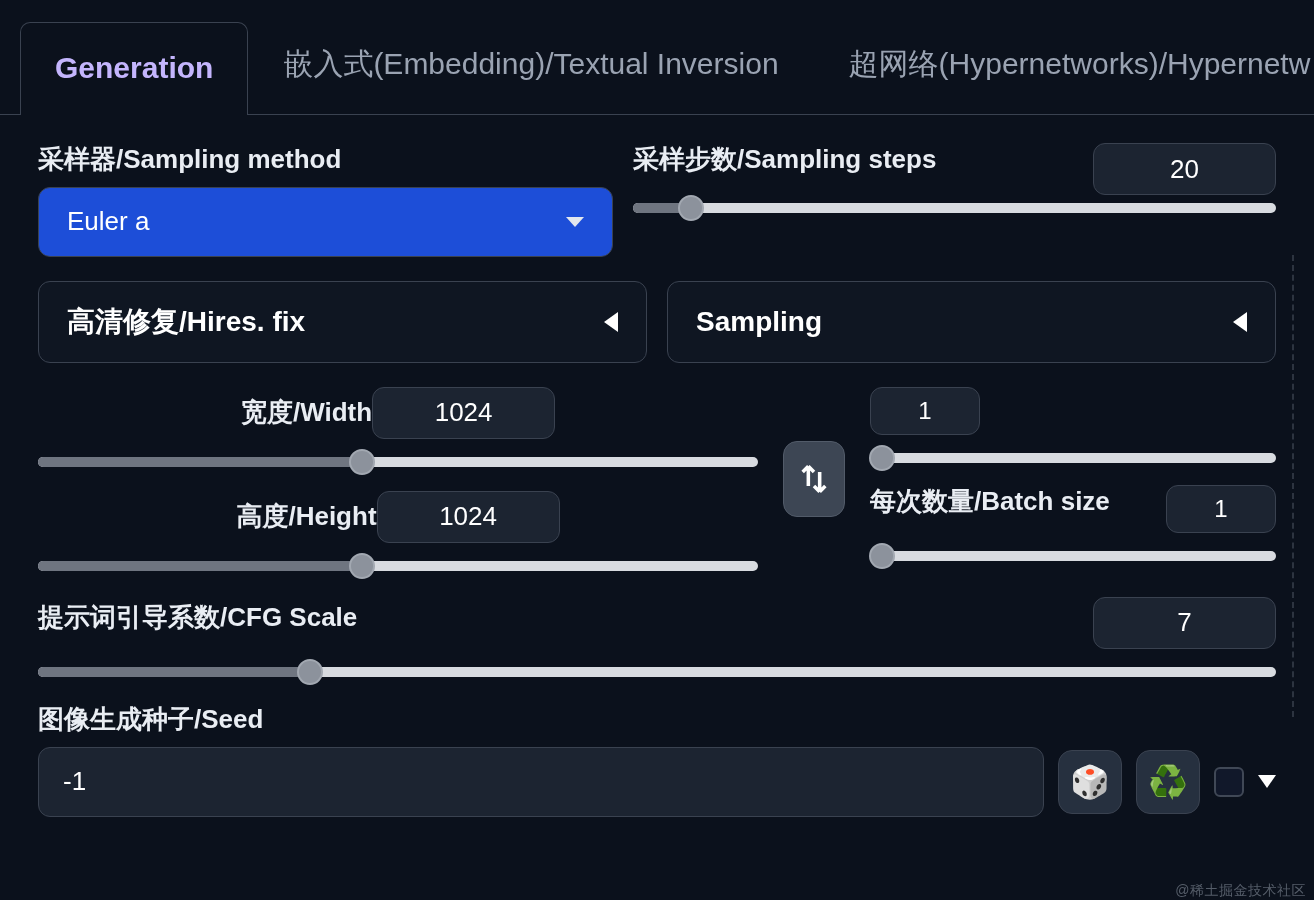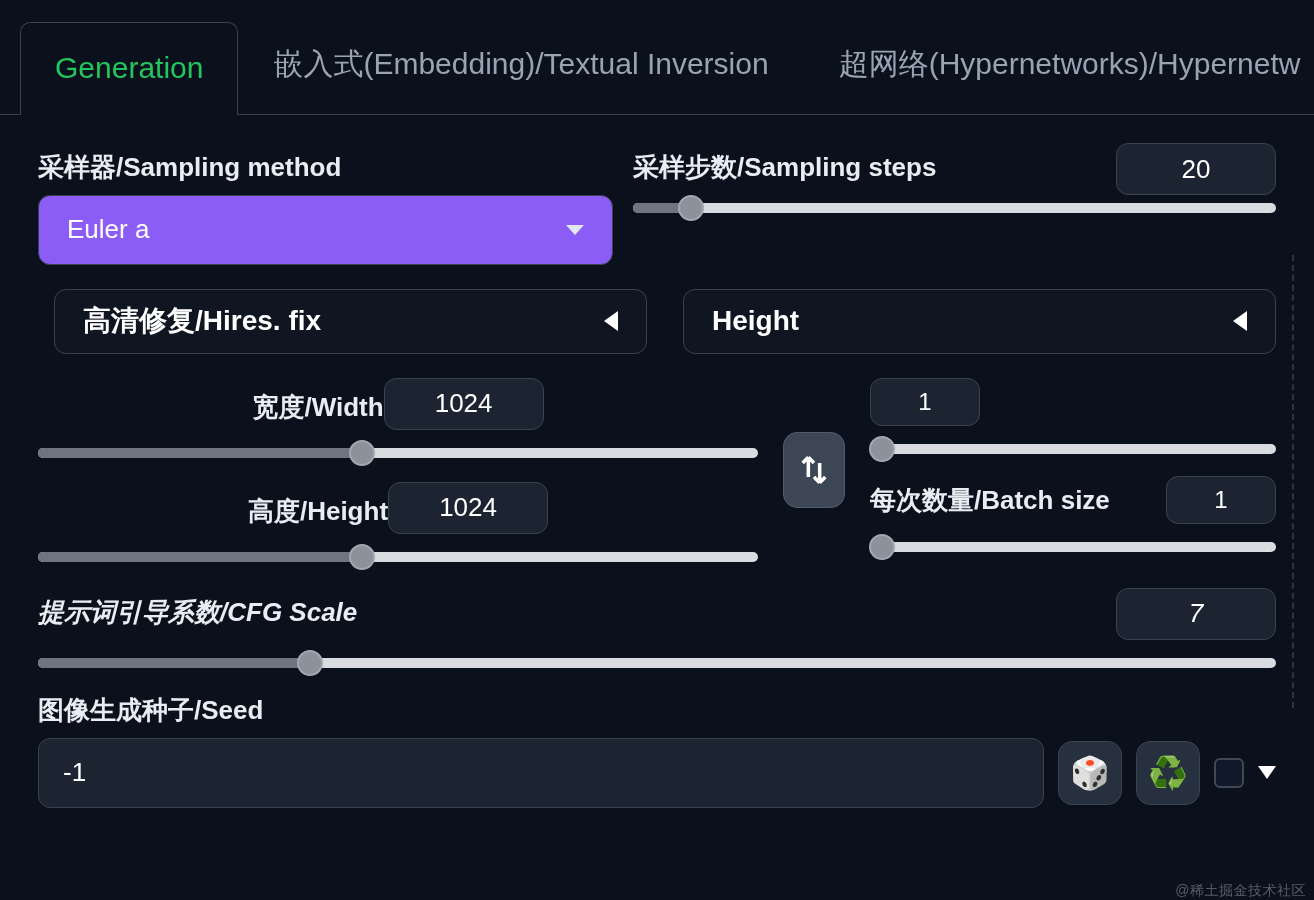--- a/index.html
+++ b/index.html
@@ -26,22 +26,22 @@
     padding: 28px 34px 30px;
     font-size: 30px;
     color: #9aa3b2;
     border: 1px solid transparent;
     border-bottom: none;
     white-space: nowrap;
     cursor: pointer;
     margin-bottom: -1px;
   }
   .tab.active {
-    color: #22c55e;
-    font-weight: 400;
+    color: #c4b5fd;
+    font-weight: 700;
     border-color: #3a4250;
     border-radius: 10px 10px 0 0;
     background: #0b111c;
     position: relative;
     text-align: right;
   }
   .tab.active::after {
     content: "";
     position: absolute;
     left: 1px; right: 1px; bottom: -2px;
@@ -56,26 +56,25 @@
 
   .row { display: flex; gap: 20px; }
   .col { flex: 1; min-width: 0; }
 
   .label {
     font-size: 26px;
     font-weight: 600;
     color: #e9edf3;
     margin-bottom: 10px;
     line-height: 1.3;
-    margin-top: 8px;
   }
 
   
   .select {
-    background: #8b5cf6;
+    background: #1d4ed8;
     border: 1px solid #3a4250;
     border-radius: 12px;
     height: 70px;
     display: flex;
     align-items: center;
     justify-content: space-between;
     padding: 0 28px;
     font-size: 26px;
     color: #fff;
     cursor: pointer;
@@ -94,21 +93,21 @@
     border-radius: 12px;
     min-width: 110px;
     height: 48px;
     display: flex;
     align-items: center;
     justify-content: center;
     font-size: 24px;
     color: #fff;
     font-weight: 500;
   }
-  .pill.wide { width: 160px; height: 52px; font-size: 26px; }
+  .pill.wide { width: 183px; height: 52px; font-size: 26px; }
 
   
   .slider {
     position: relative;
     height: 10px;
     border-radius: 6px;
     background: #d8dbe0;
     margin-top: 8px;
   }
   .slider .fill {
@@ -125,31 +124,30 @@
     background: #8c929c;
     top: 50%;
     transform: translate(-50%, -50%);
     border: 2px solid #a2a8b1;
   }
 
   
   .accordion {
     border: 1px solid #3a4250;
     border-radius: 12px;
-    height: 65px;
+    height: 82px;
     display: flex;
     align-items: center;
     justify-content: space-between;
     padding: 0 28px;
     font-size: 28px;
     font-weight: 600;
     color: #fff;
     cursor: pointer;
     background: #0f1622;
-    margin-left: 16px;
   }
   .tri-left {
     width: 0; height: 0;
     border-top: 10px solid transparent;
     border-bottom: 10px solid transparent;
     border-right: 14px solid #fff;
   }
 
   
   .top-row { display: flex; gap: 20px; align-items: flex-start; }
@@ -178,21 +176,21 @@
     cursor:pointer;
   }
   .swap-btn svg { width: 34px; height: 34px; stroke:#fff; fill:none; stroke-width:2.5; }
 
   .batch-item { margin-bottom: 22px; }
   .batch-hdr { display:flex; justify-content:space-between; align-items:flex-start; gap:18px; }
   .batch-hdr .label { margin-bottom:0; flex:1; }
   .batch-item .slider { margin-top: 18px; }
 
   .cfg-block { margin-top: 26px; }
-  .cfg-hdr { display:flex; justify-content:space-between; align-items:center;font-style:italic; }
+  .cfg-hdr { display:flex; justify-content:space-between; align-items:center; }
   .cfg-block .slider { margin-top: 18px; }
 
   .seed-block { margin-top: 26px; }
   .seed-row { display:flex; gap:14px; align-items:center; margin-top:10px; }
   .seed-input {
     flex: 1;
     background:#1c2431;
     border:1px solid #3a4250;
     border-radius:12px;
     height:70px;
@@ -279,21 +277,21 @@
 
   <div class="row" style="margin-top:24px;">
     <div class="col">
       <div class="accordion">
         <span>高清修复/Hires. fix</span>
         <span class="tri-left"></span>
       </div>
     </div>
     <div class="col">
       <div class="accordion">
-        <span>Height</span>
+        <span>Sampling</span>
         <span class="tri-left"></span>
       </div>
     </div>
   </div>
 
   <div class="dims-row">
     <div class="dims-left">
       <div class="dim-block">
         <div class="dim-hdr">
           <div class="label">宽度/Width</div>

